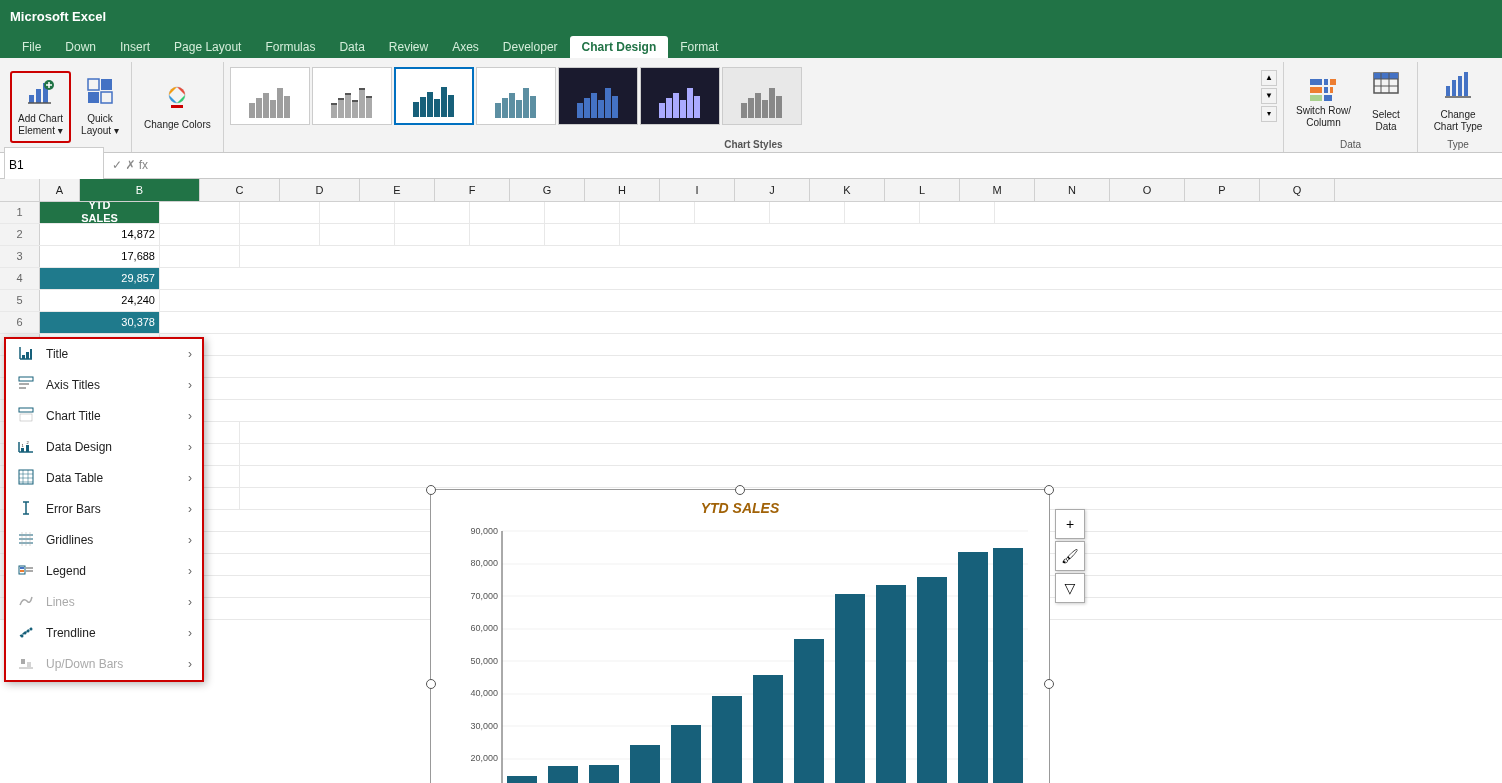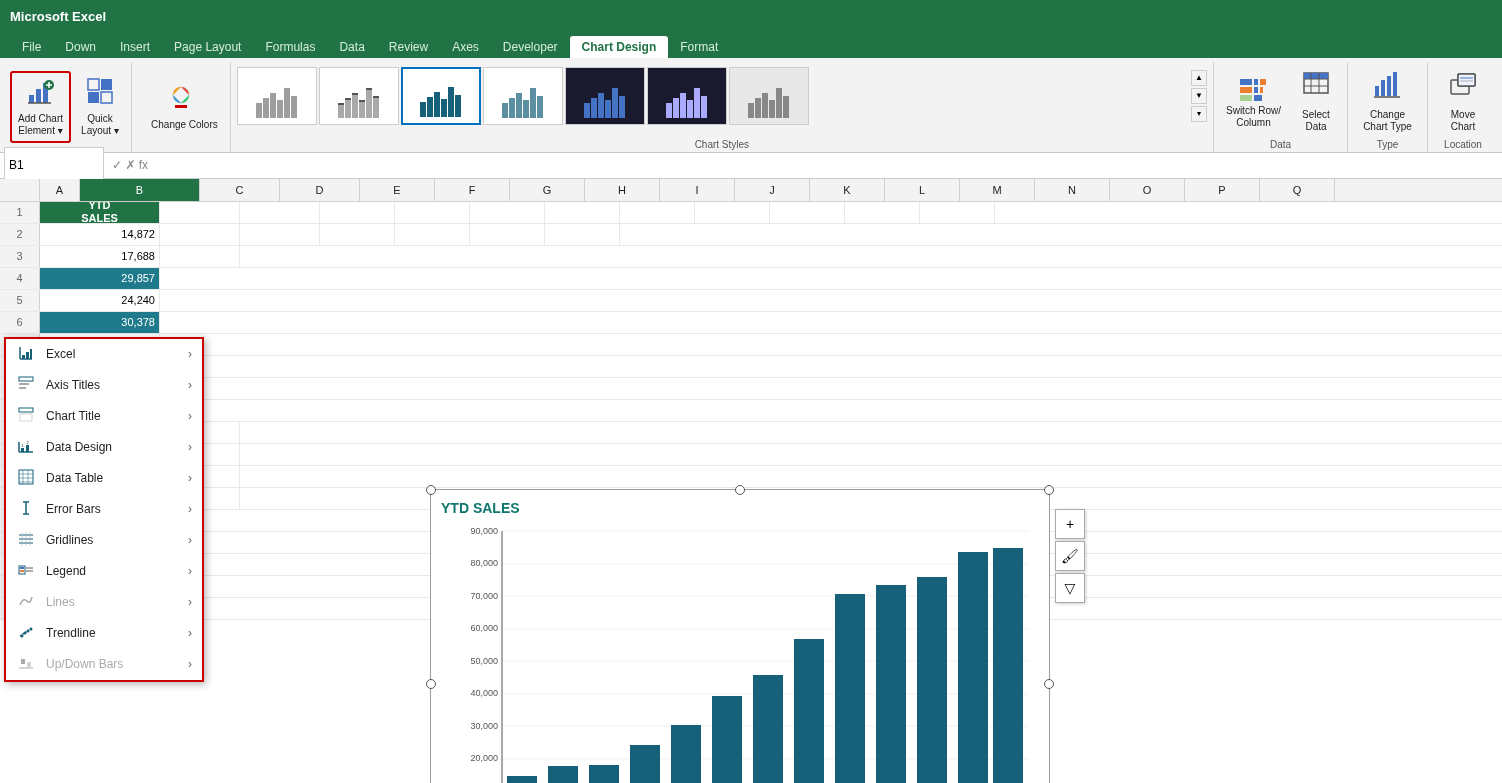--- a/index.html
+++ b/index.html
@@ -233,24 +233,26 @@
       background: white;
       border: 1px solid #999;
     }
     .chart-inner {
       width: 100%;
       height: 100%;
       padding: 10px;
       position: relative;
     }
     .chart-title-text {
+      text-align: center;
       font-size: 14px;
       font-weight: 600;
       margin-bottom: 8px;
-      color: #0f766e;
+      color: #a16207;
+      font-style: italic;
     }
 
     
     .handle {
       position: absolute;
       width: 10px;
       height: 10px;
       border-radius: 50%;
       background: white;
       border: 1px solid #555;
@@ -383,21 +385,21 @@
         <div class="icon">
           <svg width="28" height="28" viewBox="0 0 28 28">
             <circle cx="14" cy="12" r="8" fill="none" stroke="#ccc" stroke-width="1"></circle>
             <path d="M14 4 A8 8 0 0 1 22 12" fill="#e74c3c"></path>
             <path d="M22 12 A8 8 0 0 1 14 20" fill="#2ecc71"></path>
             <path d="M14 20 A8 8 0 0 1 6 12" fill="#3498db"></path>
             <path d="M6 12 A8 8 0 0 1 14 4" fill="#f39c12"></path>
             <rect x="8" y="22" width="12" height="3" fill="#cc0000"></rect>
           </svg>
         </div>
-        <div style="font-size:10px; text-align:center;margin-left:7px;">Change
+        <div style="font-size:10px; text-align:center;">Change
 Colors</div>
       </div>
     </div>
     <div class="ribbon-group-label"></div>
   </div>
 
   <div class="ribbon-group" style="flex:1; min-width:400px;">
     <div style="display:flex; align-items:center; width:100%; gap:2px; flex:1;">
 
       <div style="display:flex; gap:2px; flex:1; overflow:hidden;">
@@ -479,21 +481,21 @@
           </div>
         </div>
       </div>
 
       <div class="styles-scroll">
         <div class="styles-scroll-btn">▲</div>
         <div class="styles-scroll-btn">▼</div>
         <div class="styles-scroll-btn">▾</div>
       </div>
     </div>
-    <div class="ribbon-group-label" style="align-self:center; margin-top:13px;">Chart Styles</div>
+    <div class="ribbon-group-label" style="align-self:center; margin-top:13px;font-weight:bold;">Chart Styles</div>
   </div>
 
   <div class="ribbon-group" style="min-width:110px;">
     <div class="ribbon-group-content">
       <div class="ribbon-btn">
         <div class="icon switch-btn-icon">
           <svg width="30" height="30" viewBox="0 0 30 30">
             <rect x="2" y="6" width="12" height="6" fill="#4472c4"></rect>
             <rect x="2" y="14" width="12" height="6" fill="#ed7d31"></rect>
             <rect x="2" y="22" width="12" height="6" fill="#a9d18e"></rect>
@@ -534,37 +536,20 @@
             <rect x="21" y="2" width="4" height="24" fill="#4472c4"></rect>
             <line x1="2" y1="27" x2="28" y2="27" stroke="#555" stroke-width="1.5"></line>
           </svg>
         </div>
         <div style="font-size:10px; text-align:center;">Change<br>Chart Type</div>
       </div>
     </div>
     <div class="ribbon-group-label">Type</div>
   </div>
 
-  <div class="ribbon-group" style="min-width:70px;">
-    <div class="ribbon-group-content">
-      <div class="ribbon-btn">
-        <div class="icon">
-          <svg width="30" height="30" viewBox="0 0 30 30">
-            <rect x="3" y="10" width="18" height="14" fill="none" stroke="#555" stroke-width="1.5" rx="1"></rect>
-            <rect x="10" y="4" width="17" height="12" fill="white" stroke="#555" stroke-width="1.5" rx="1"></rect>
-            <rect x="10" y="4" width="17" height="12" fill="#eef4ff" stroke="#555" stroke-width="1.5" rx="1"></rect>
-            <line x1="12" y1="8" x2="25" y2="8" stroke="#4472c4" stroke-width="1"></line>
-            <line x1="12" y1="11" x2="25" y2="11" stroke="#aaa" stroke-width="1"></line>
-          </svg>
-        </div>
-        <div style="font-size:10px; text-align:center;">Move<br>Chart</div>
-      </div>
-    </div>
-    <div class="ribbon-group-label">Location</div>
-  </div>
 </div>
 
 <div class="formula-bar">
   <input class="name-box" type="text" value="B1" style="">
   <span class="formula-bar-divider">✓ ✗ fx</span>
   <input class="formula-bar-input" type="text" value="" style="">
 </div>
 
 <div class="main-area">
   <div class="spreadsheet">
@@ -796,21 +781,21 @@
       <div class="dropdown-item">
         <span class="menu-icon">
           <svg width="16" height="16" viewBox="0 0 16 16">
             <line x1="2" y1="14" x2="2" y2="2" stroke="#17607a" stroke-width="1.5"></line>
             <line x1="2" y1="14" x2="14" y2="14" stroke="#17607a" stroke-width="1.5"></line>
             <rect x="4" y="10" width="3" height="4" fill="#17607a"></rect>
             <rect x="8" y="7" width="3" height="7" fill="#17607a"></rect>
             <rect x="12" y="4" width="2" height="10" fill="#17607a"></rect>
           </svg>
         </span>
-        <span>Excel</span>
+        <span>Title</span>
         <span class="arrow">›</span>
       </div>
 
       <div class="dropdown-item">
         <span class="menu-icon">
           <svg width="16" height="16" viewBox="0 0 16 16">
             <rect x="1" y="1" width="14" height="4" fill="none" stroke="#17607a" stroke-width="1"></rect>
             <rect x="1" y="7" width="10" height="2" fill="#aaa"></rect>
             <rect x="1" y="11" width="7" height="2" fill="#aaa"></rect>
           </svg>

